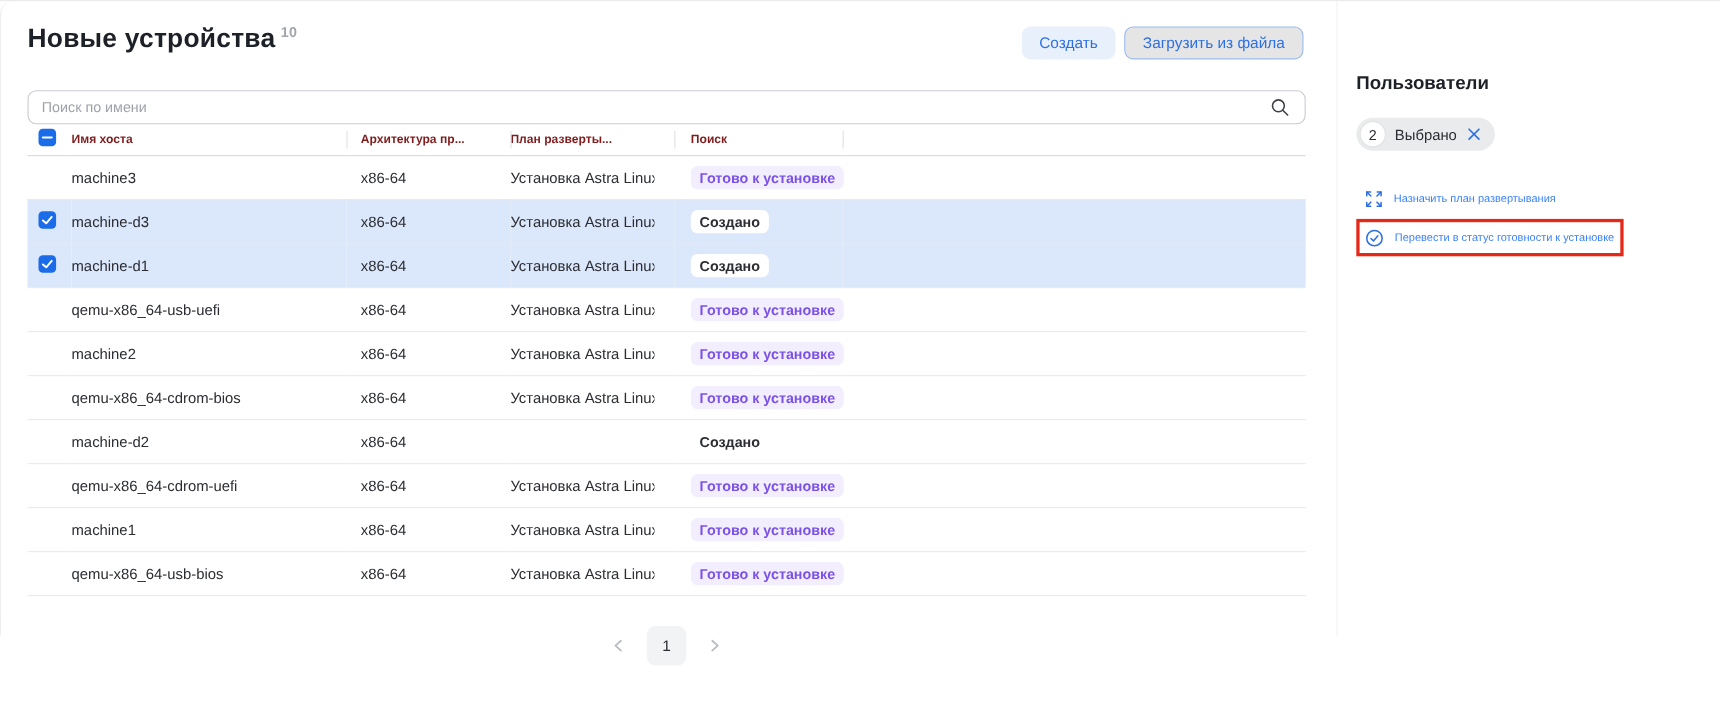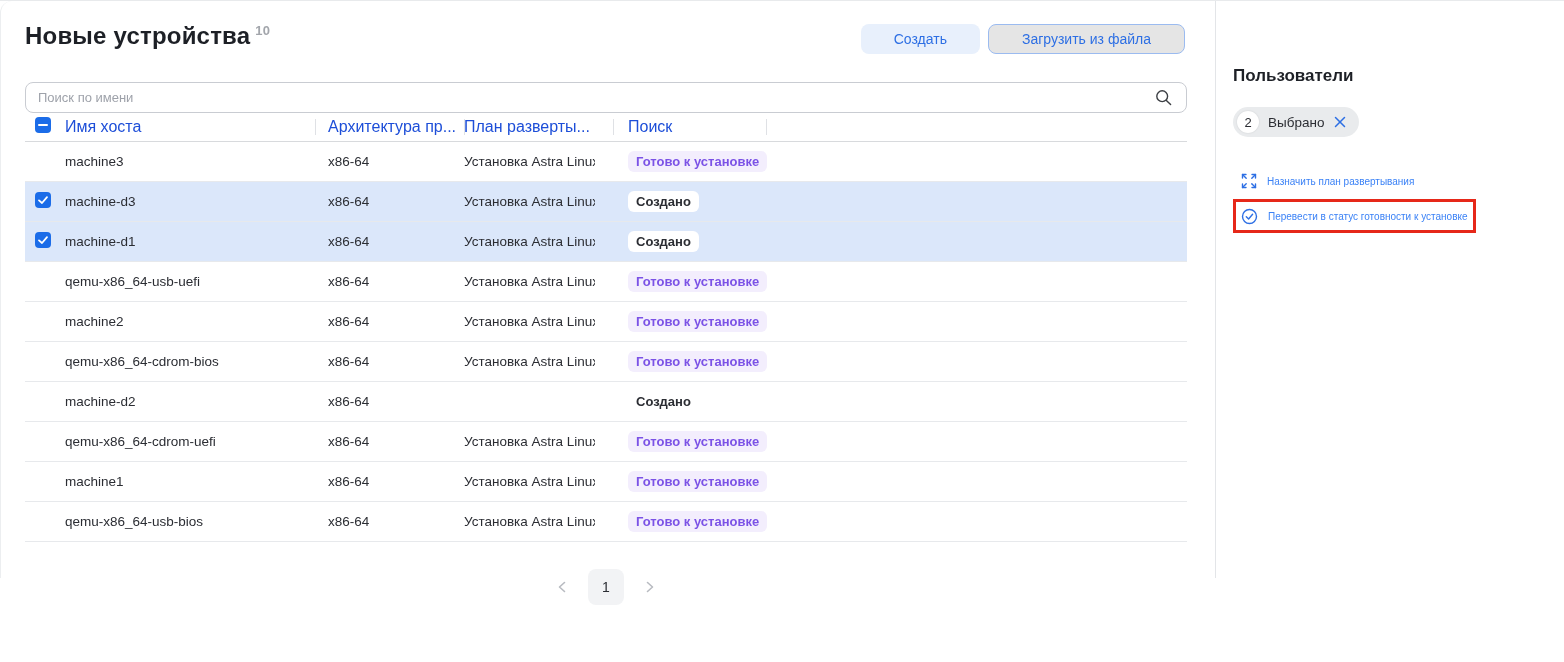--- a/index.html
+++ b/index.html
@@ -4,32 +4,32 @@
 <style>
   * { margin:0; padding:0; box-sizing:border-box; }
   html,body { width:1564px; height:662px; background:#fff; font-family:"Liberation Sans", sans-serif; color:#2b2d33; overflow:hidden; }
   .app { display:flex; width:1564px; height:578px; border-top:1px solid #e8eaec; }
   
   .main { width:1216px; min-width:1216px; border-right:1px solid #e3e5e8; border-left:1px solid #eceef0; border-top-left-radius:12px; padding:21px 30px 0 24px; }
   .header-row { display:flex; justify-content:space-between; align-items:flex-start; margin-bottom:28px; }
   .page-title { font-size:24px; font-weight:700; color:#1d2026; letter-spacing:.2px; }
   .page-title sup { font-size:13px; font-weight:700; color:#a2a5ab; margin-left:5px; }
   .header-buttons { display:flex; gap:8px; margin-top:2px; }
-  .btn { height:30px; padding:0 33px; border-radius:8px; font-family:inherit; font-size:14px; color:#2d6fe4; cursor:pointer; }
+  .btn { height:30px; padding:0 16px; border-radius:8px; font-family:inherit; font-size:14px; color:#2d6fe4; cursor:pointer; }
   .btn-tonal { background:#e8f0fc; border:none; }
   .btn-outline { background:#e5e5e5; border:1px solid #9bbbf0; }
   
   .search-wrap { position:relative; }
   .search-wrap input { width:1162px; height:31px; border:1px solid #c9ccd2; border-radius:8px; padding:0 36px 0 12px; font-family:inherit; font-size:13px; color:#2b2d33; outline:none; }
   .search-wrap input::placeholder { color:#9ea2aa; }
   .search-icon { position:absolute; right:13px; top:7px; }
   
   table { border-collapse:collapse; table-layout:fixed; width:1162px; }
   col.c-sel{width:40px;} col.c-host{width:250px;} col.c-arch{width:149px;} col.c-plan{width:149px;} col.c-status{width:153px;} col.c-extra{width:421px;}
-  thead th { height:28px; text-align:left; font-size:16px; font-weight:400; color:#1d4ed8; border-bottom:1px solid #d8dadd; position:relative; vertical-align:middle; }
+  thead th { height:28px; text-align:left; font-size:11px; font-weight:700; color:#7f1d1d; border-bottom:1px solid #d8dadd; position:relative; vertical-align:middle; }
   th.sep::before { content:""; position:absolute; left:0; top:6px; width:1px; height:16px; background:#dfe1e5; }
   tbody td { height:40px; font-size:13.5px; color:#2b2d33; border-bottom:1px solid #e7e9ec; vertical-align:middle; }
   tbody tr.selected td { background:#dbe7fa; }
   td.c-sel, th.c-sel { padding-left:10px; }
   td.c-arch, th.c-arch { padding-left:13px; }
   td.c-plan, th.c-plan { padding-right:2px; }
   td.c-status, th.c-status { padding-left:15px; }
   .plan-text { display:inline-block; max-width:131px; white-space:nowrap; overflow:hidden; vertical-align:middle; }
   .checkbox { display:inline-flex; align-items:center; justify-content:center; width:16px; height:16px; border-radius:4px; background:#1b6ce8; cursor:pointer; }
   .checkbox.hidden { visibility:hidden; }

